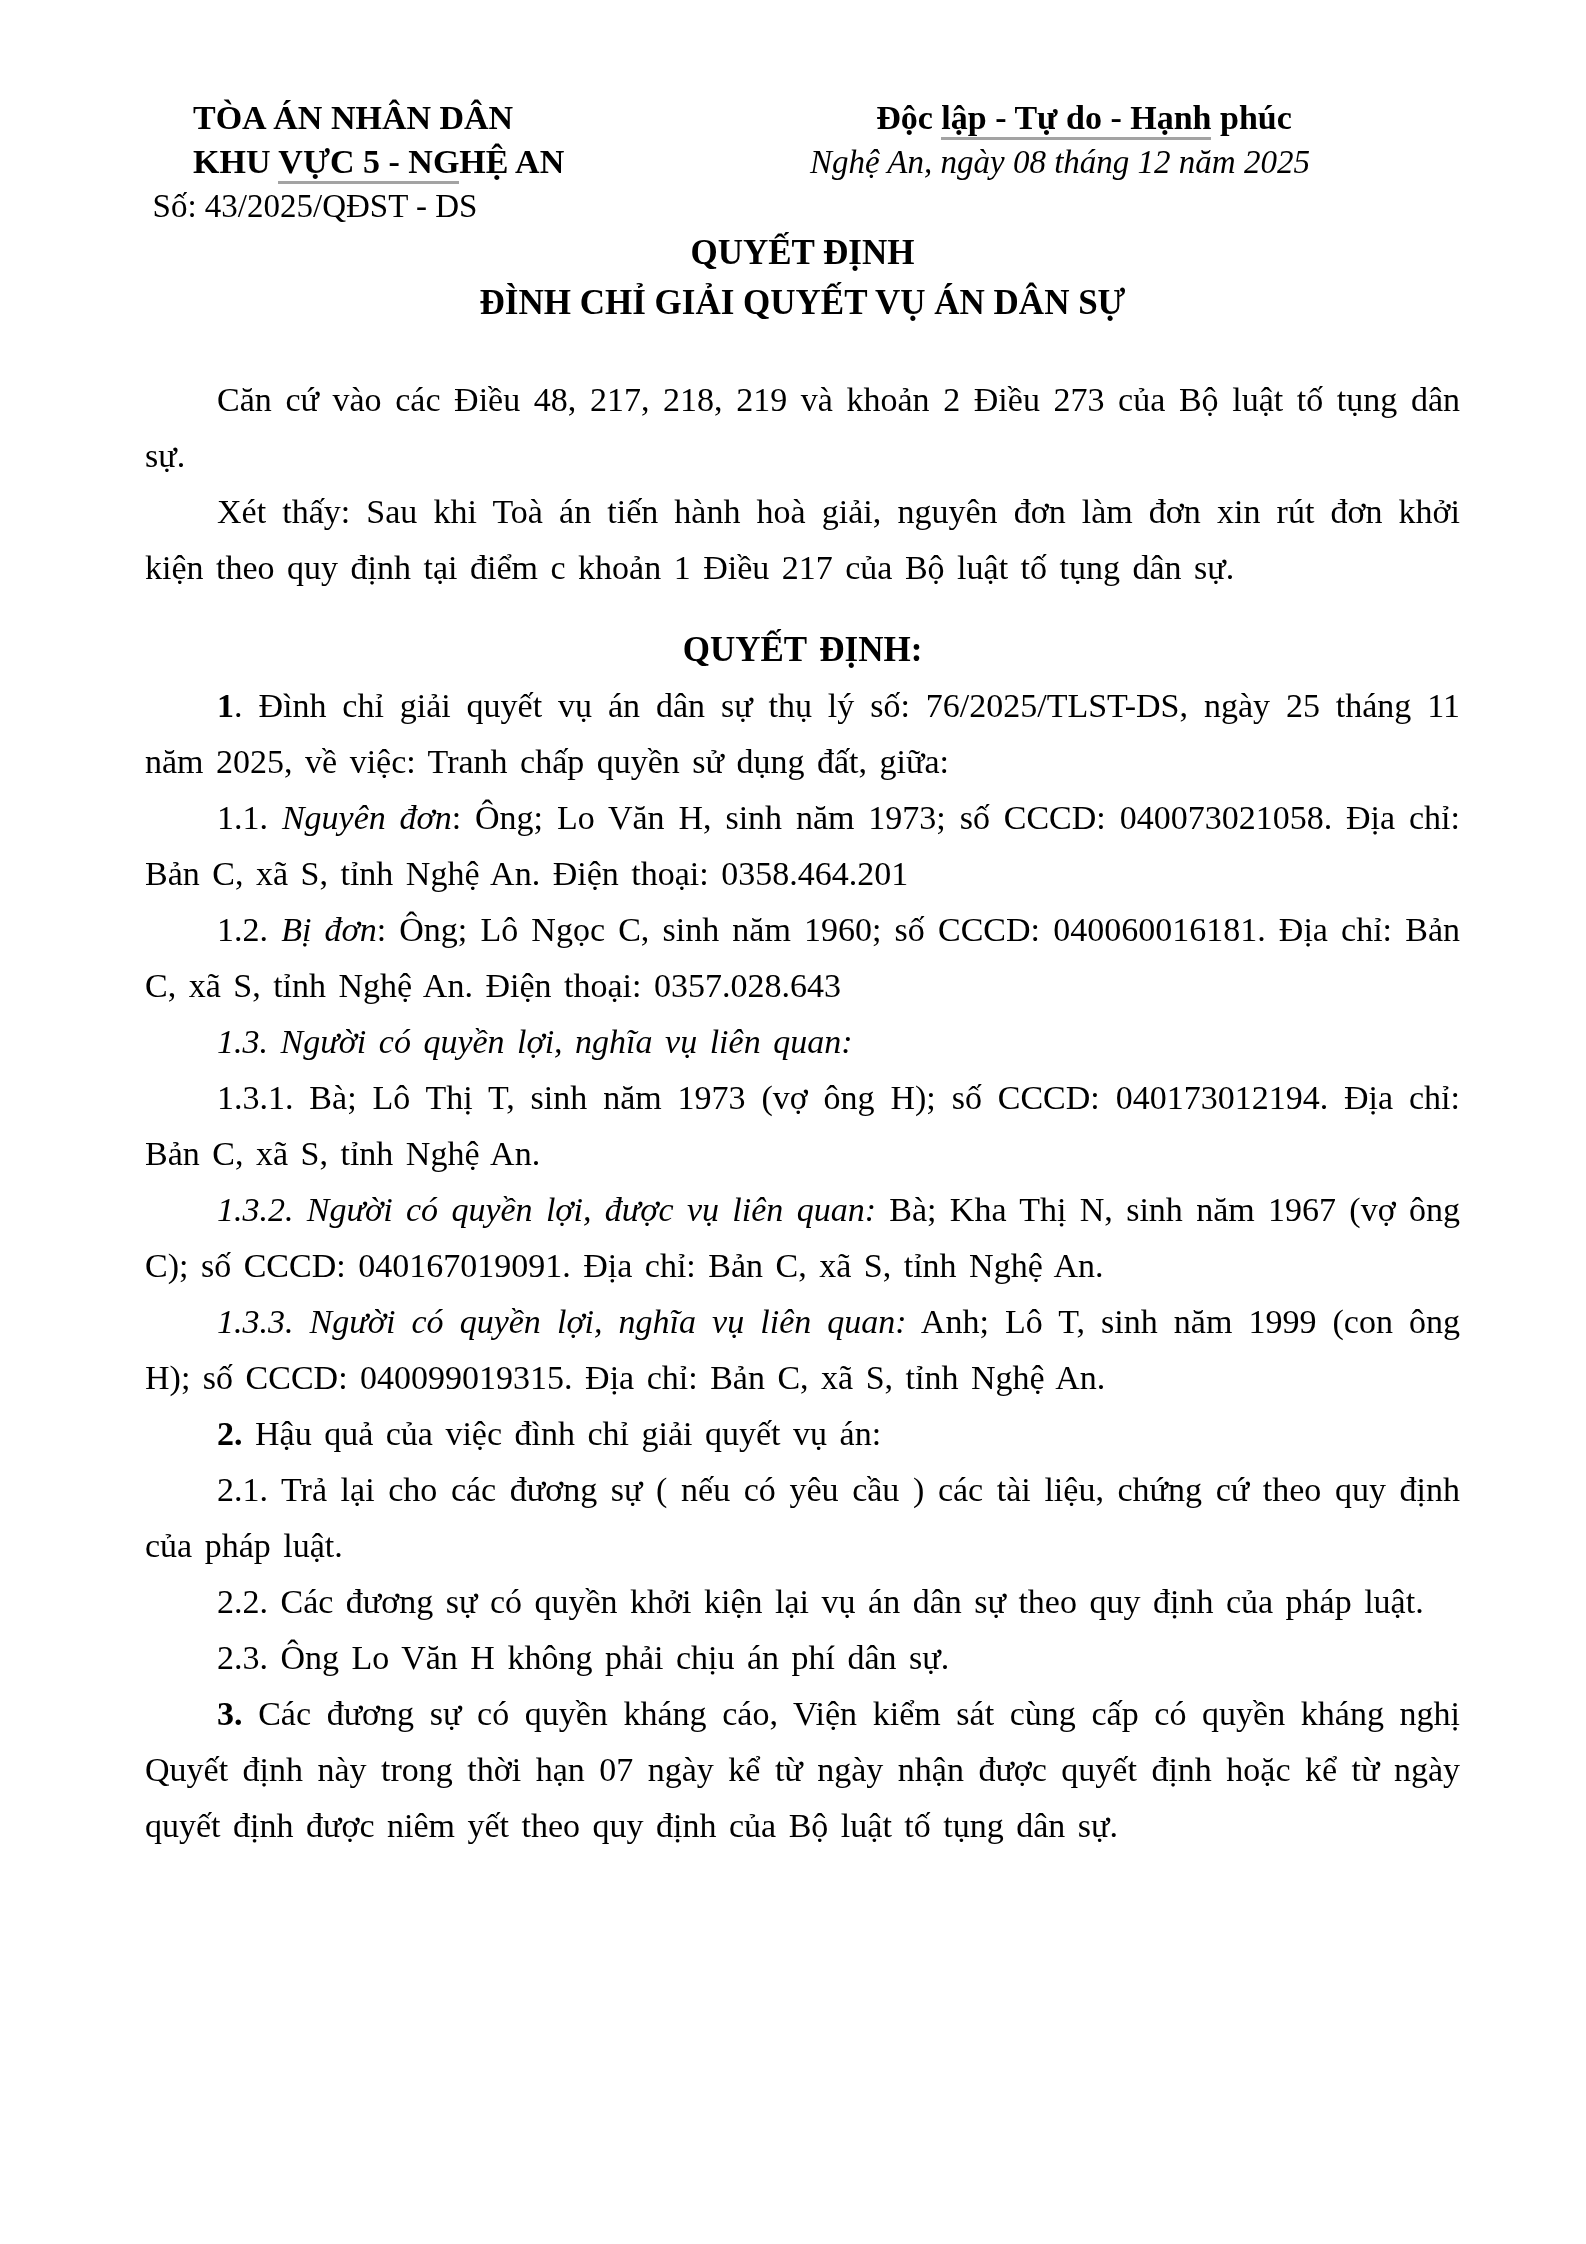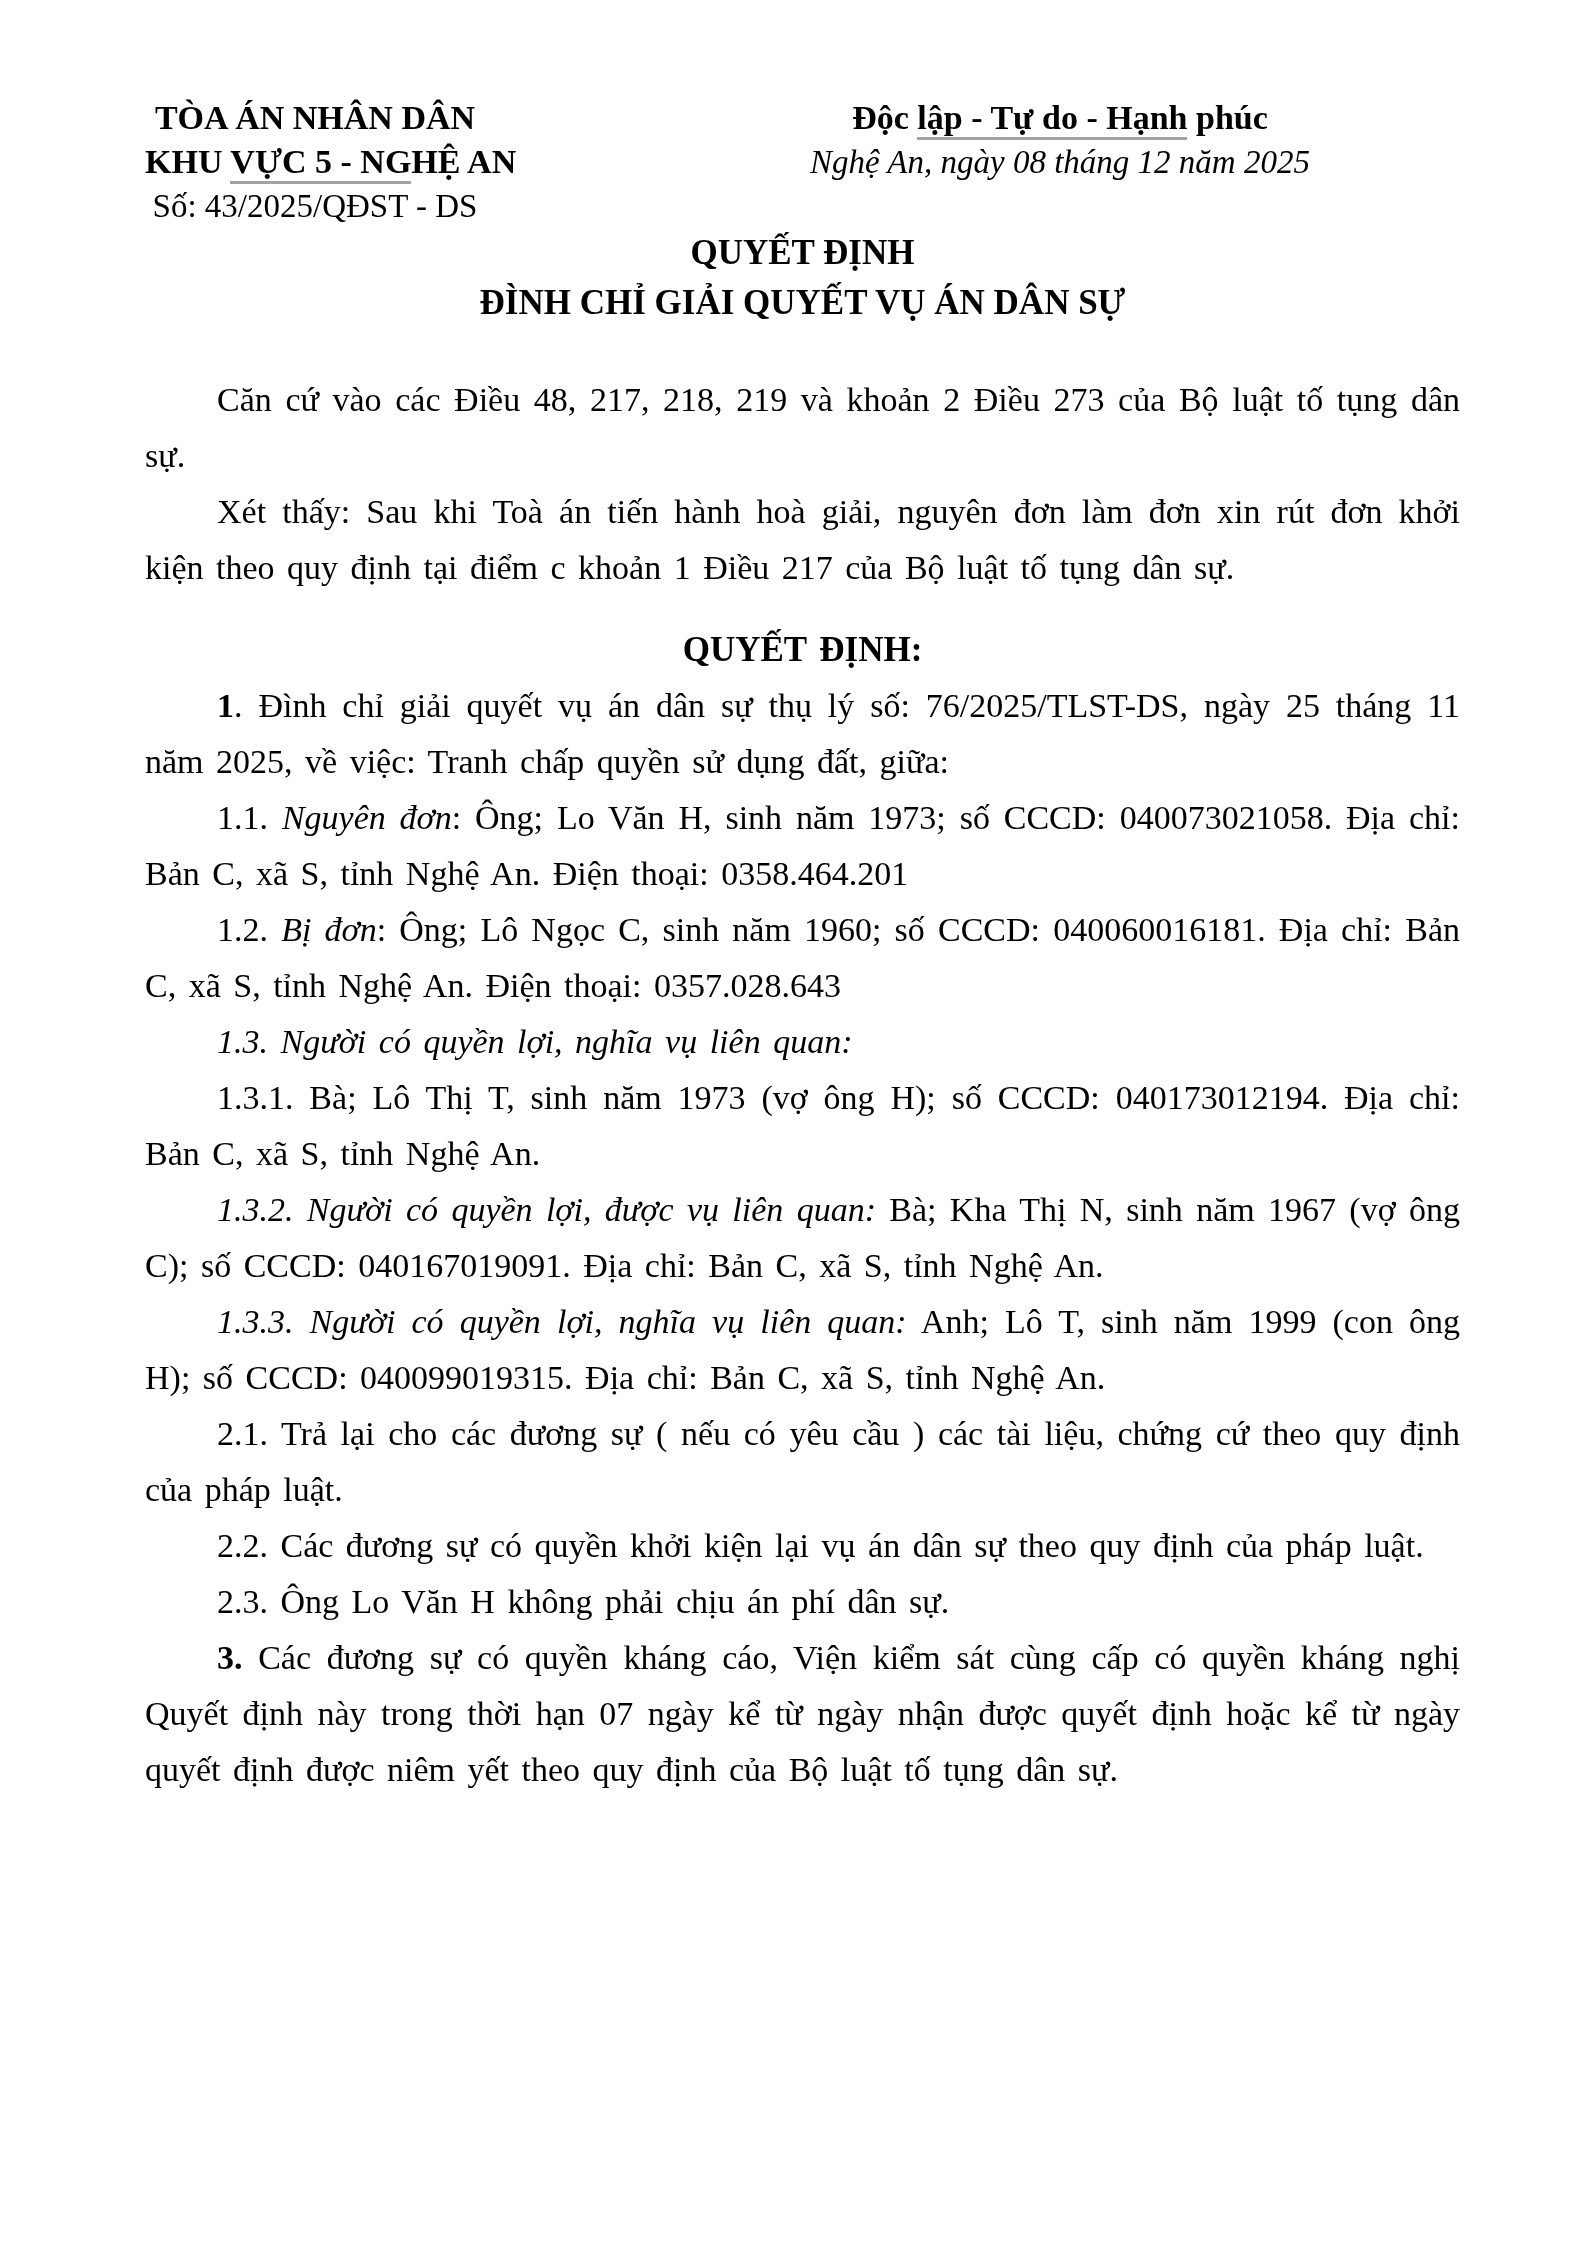--- a/index.html
+++ b/index.html
@@ -12,21 +12,21 @@
     overflow: hidden;
   }
   .page {
     width: 100%;
     height: 100%;
     padding: 96px 126px 60px 145px;
   }
   .header { display: flex; justify-content: space-between; align-items: flex-start; }
   .header-left  { width: 340px; text-align: center; flex-shrink: 0; }
   .header-right { width: 800px; text-align: center; flex-shrink: 0; }
-  .hl { font-size: 34px; font-weight: bold; line-height: 44px; white-space: nowrap; }
+  .hl { font-size: 34px; font-weight: bold; line-height: 44px; white-space: nowrap; margin-left: 48px; }
   .hl3-left  { font-size: 33px; font-weight: normal; line-height: 44px; white-space: nowrap; }
   .hl3-right { font-size: 33px; font-style: italic; line-height: 44px; white-space: nowrap; }
   .u { border-bottom: 3px solid #a3a3a3; padding-bottom: 1px; }
   .title-block {
     text-align: center;
     font-weight: bold;
     font-size: 35px;
     line-height: 50px;
   }
   .content {
@@ -83,20 +83,21 @@
     <p><span>1.2. </span><span class="i">Bị đơn</span><span>: Ông; Lô Ngọc C, sinh năm 1960; số CCCD: 040060016181. Địa chỉ: Bản C, xã S, tỉnh Nghệ An. Điện thoại: 0357.028.643</span></p>
 
     <p><span class="i">1.3. Người có quyền lợi, nghĩa vụ liên quan:</span></p>
 
     <p>1.3.1. Bà; Lô Thị T, sinh năm 1973 (vợ ông H); số CCCD: 040173012194. Địa chỉ: Bản C, xã S, tỉnh Nghệ An.</p>
 
     <p><span class="i">1.3.2. Người có quyền lợi, được vụ liên quan:</span><span> Bà; Kha Thị N, sinh năm 1967 (vợ ông C); số CCCD: 040167019091. Địa chỉ: Bản C, xã S, tỉnh Nghệ An.</span></p>
 
     <p><span class="i">1.3.3. Người có quyền lợi, nghĩa vụ liên quan:</span><span> Anh; Lô T, sinh năm 1999 (con ông H); số CCCD: 040099019315. Địa chỉ: Bản C, xã S, tỉnh Nghệ An.</span></p>
 
+    <p><span class="b">2.</span><span> Hậu quả của việc đình chỉ giải quyết vụ án:</span></p>
 
     <p>2.1. Trả lại cho các đương sự ( nếu có yêu cầu ) các tài liệu, chứng cứ theo quy định của pháp luật.</p>
     <p>2.2. Các đương sự có quyền khởi kiện lại vụ án dân sự theo quy định của pháp luật.</p>
     <p>2.3. Ông Lo Văn H không phải chịu án phí dân sự.</p>
 
     <p><span class="b">3.</span><span> Các đương sự có quyền kháng cáo, Viện kiểm sát cùng cấp có quyền kháng nghị Quyết định này trong thời hạn 07 ngày kể từ ngày nhận được quyết định hoặc kể từ ngày quyết định được niêm yết theo quy định của Bộ luật tố tụng dân sự.</span></p>
 
   </div>
 
 </div>

